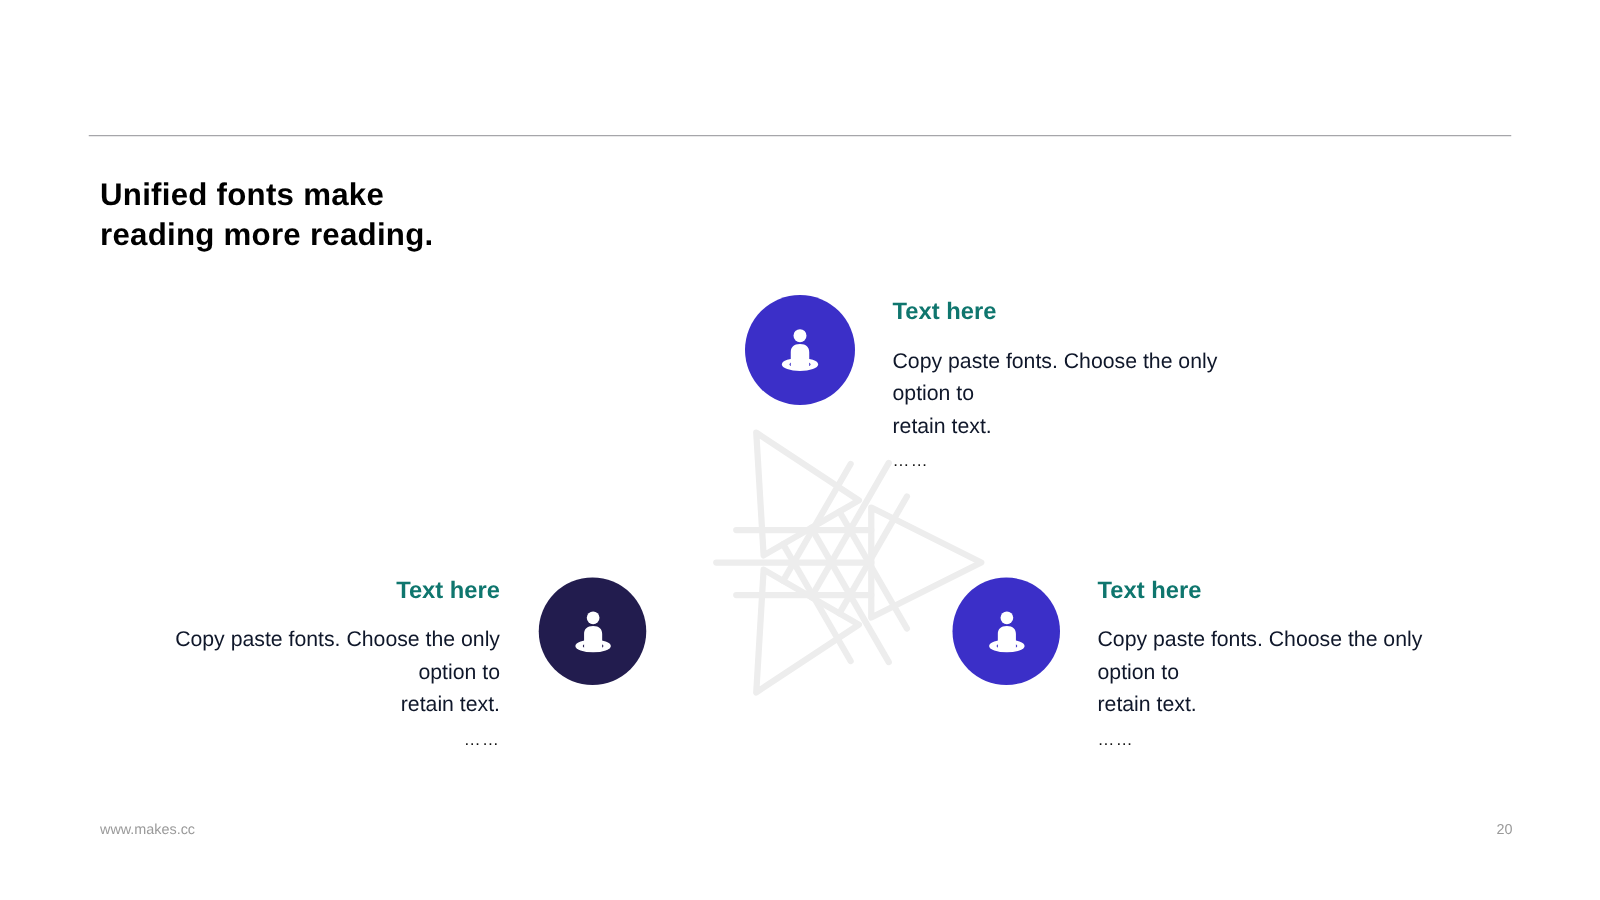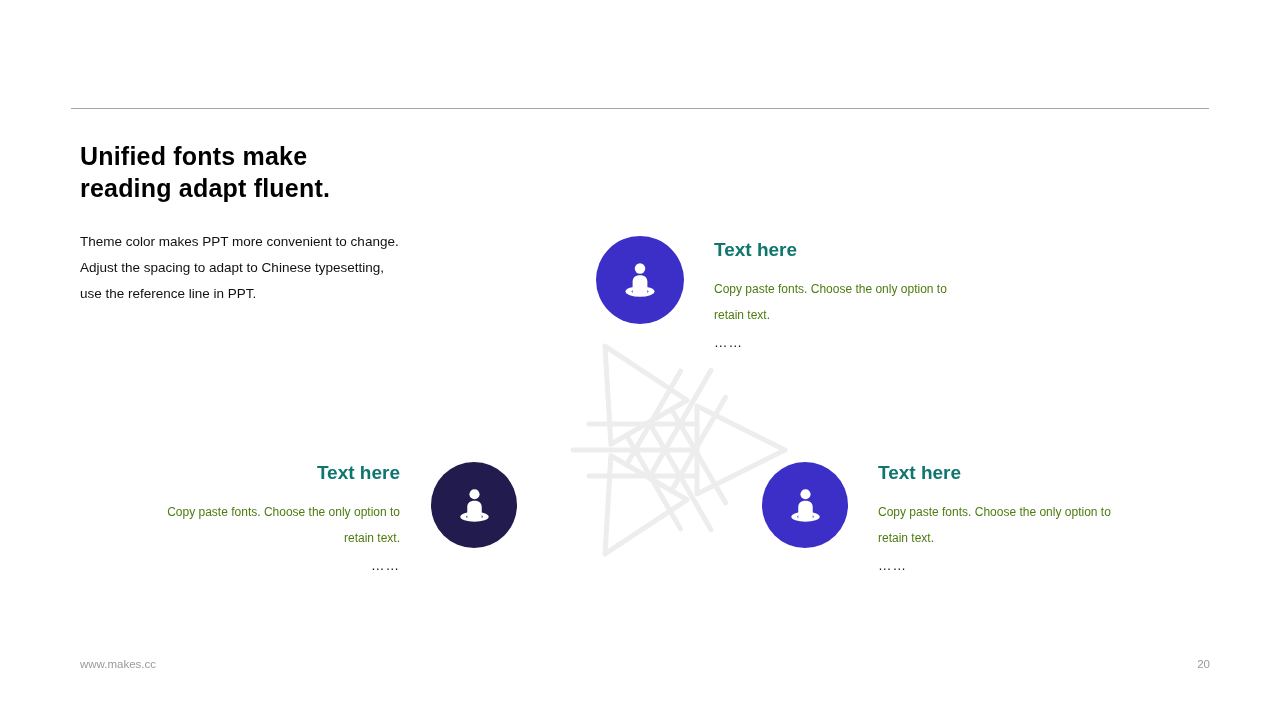--- a/index.html
+++ b/index.html
@@ -83,23 +83,23 @@
 
   .txt { position: absolute; }
   .txt .t-title {
     font-size: 19px;
     font-weight: bold;
     line-height: 24px;
     color: #0f766e;
     margin: 0 0 14px 0;
   }
   .txt .t-body {
-    font-size: 12px;
+    font-size: 17px;
     line-height: 26px;
-    color: #4d7c0f;
+    color: #0f172a;
     margin: 0;
     white-space: pre-line;
   }
   .txt .t-dots {
     font-size: 13.5px;
     line-height: 26px;
     color: #111111;
     margin: 2px 0 0 0;
     letter-spacing: 1px;
   }
@@ -127,24 +127,21 @@
   }
 </style>
 </head>
 <body>
 
 <div class="slide">
 
   <div class="top-rule"></div>
 
   <div class="headline">Unified fonts make
-reading adapt fluent.</div>
-  <div class="intro">Theme color makes PPT more convenient to change.
-Adjust the spacing to adapt to Chinese typesetting,
-use the reference line in PPT.</div>
+reading more reading.</div>
 
   <svg class="deco" viewBox="0 0 320 280" fill="none">
     <g stroke="#ededed" stroke-width="5" stroke-linejoin="round" stroke-linecap="round" fill="none">
 
       <g transform="rotate(-60 160 150)">
         <path d="M40 150 L128 106 L128 194 Z"></path>
         <path d="M128 124 L236 124"></path>
         <path d="M128 150 L252 150"></path>
         <path d="M128 176 L236 176"></path>
       </g>

